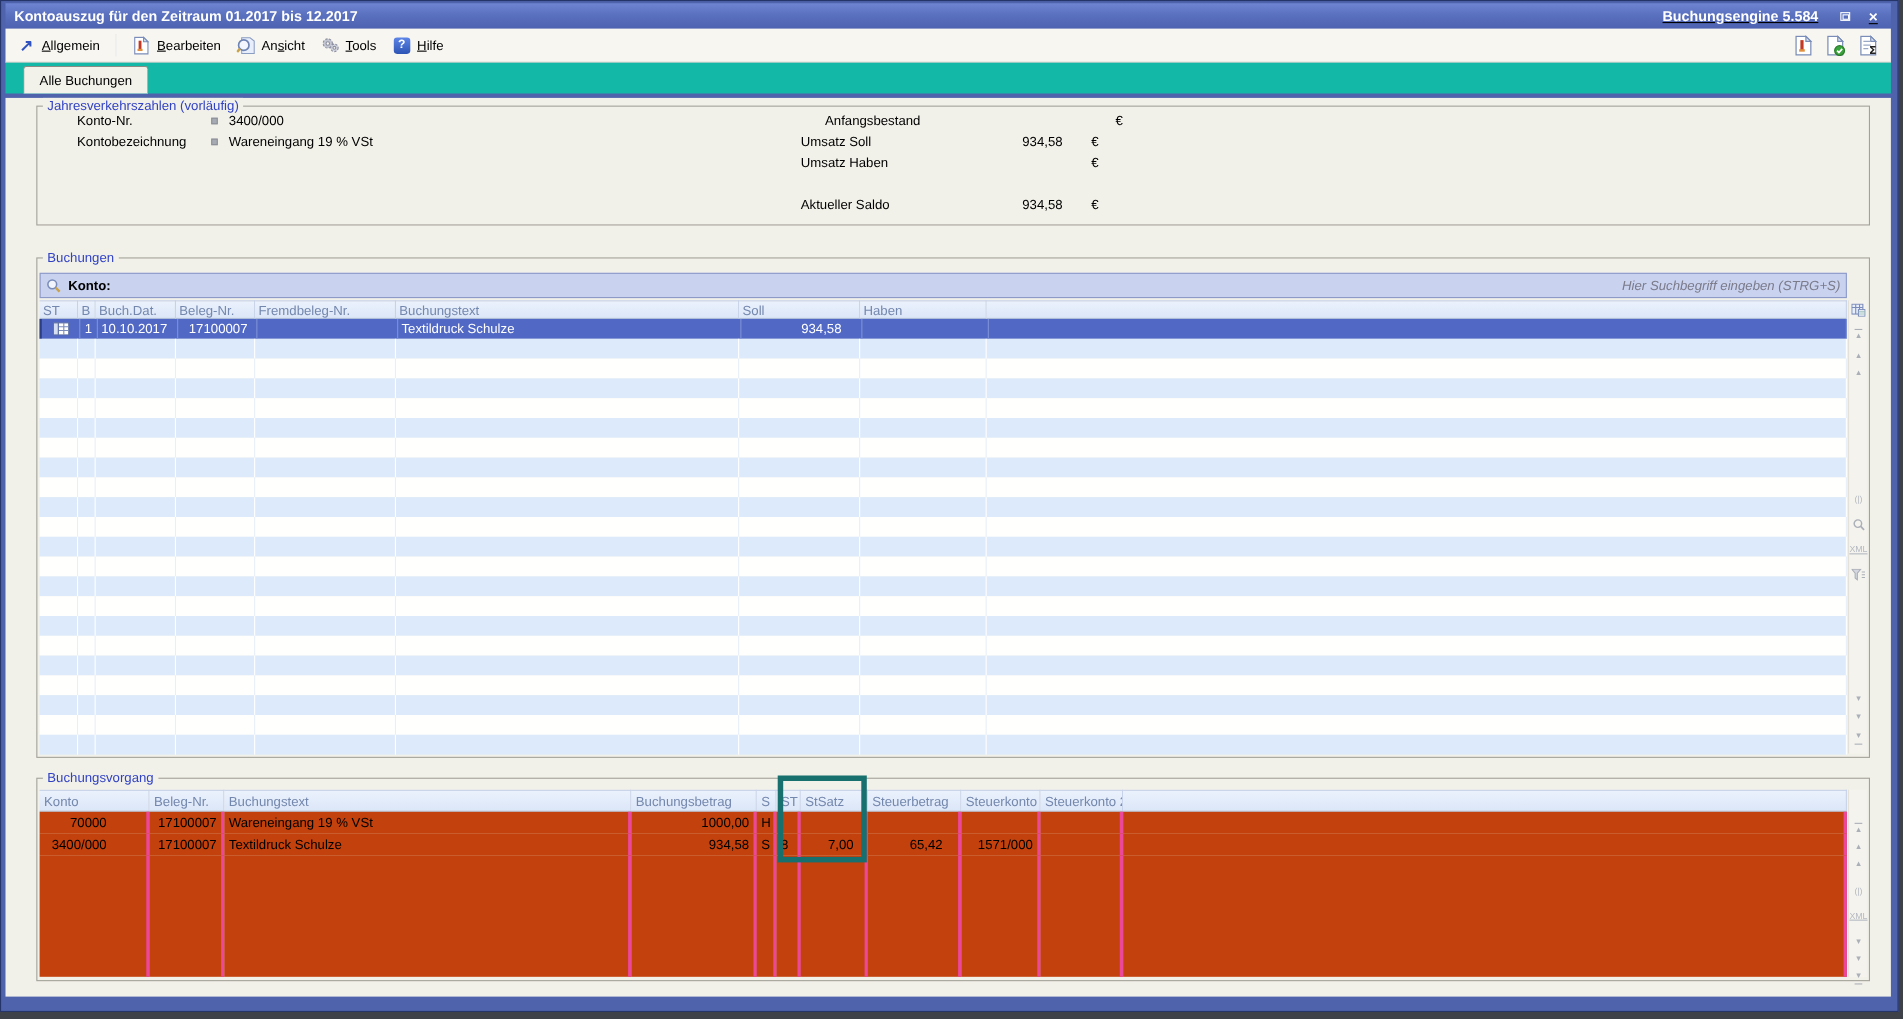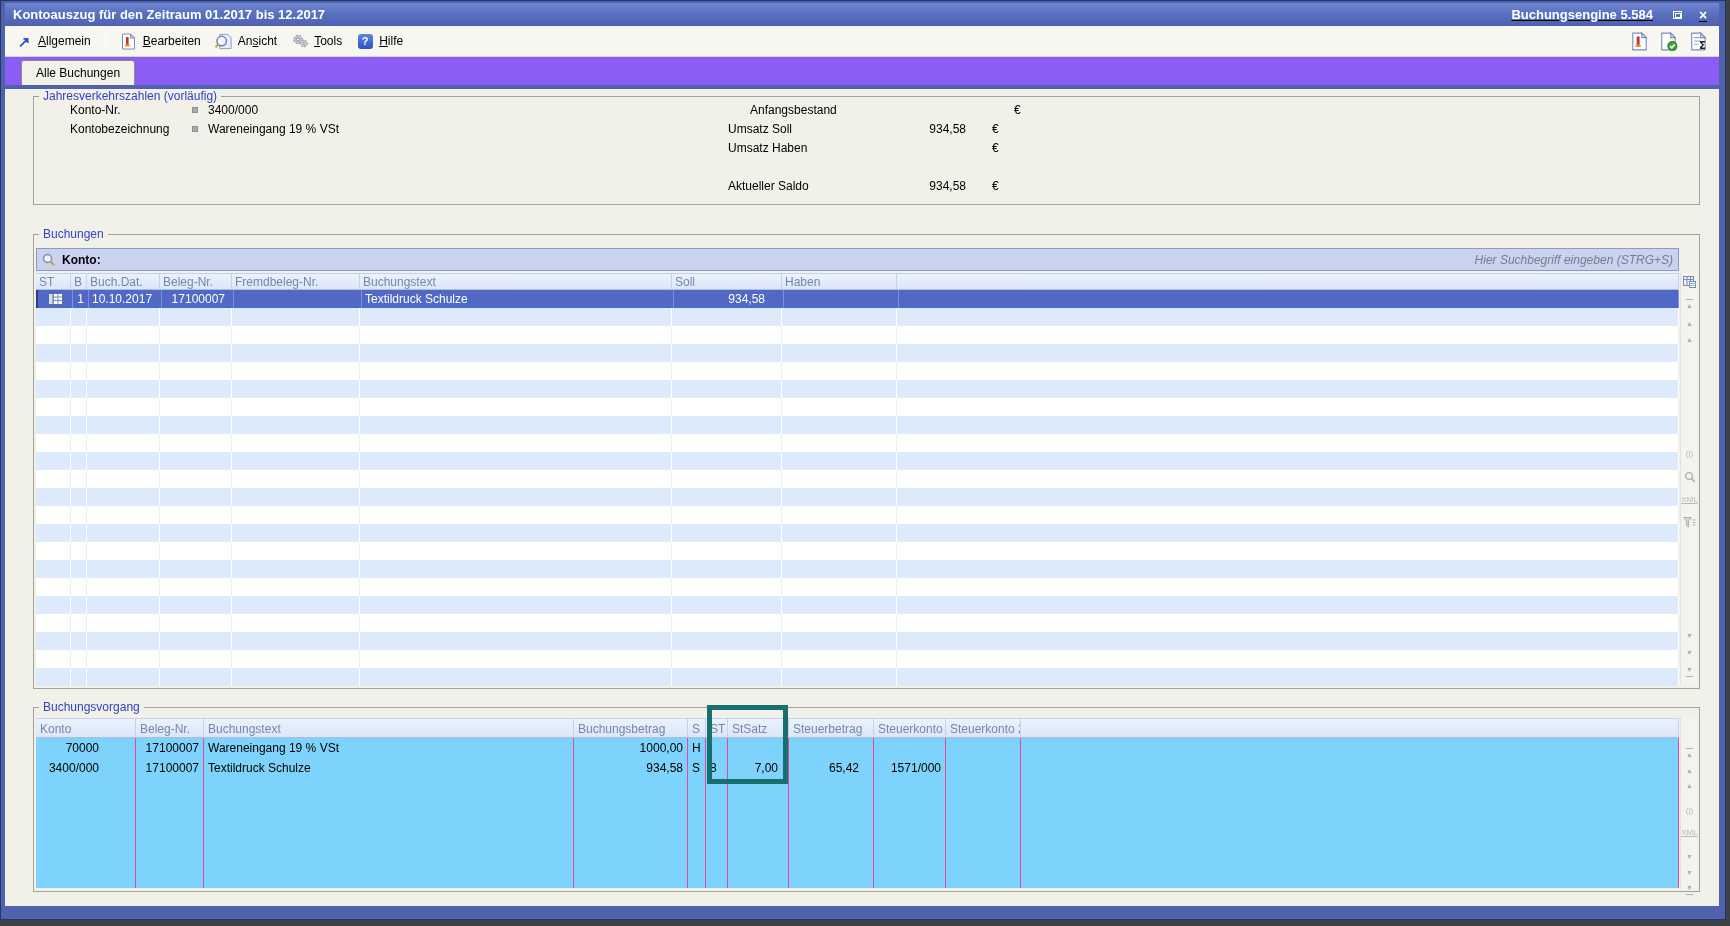--- a/index.html
+++ b/index.html
@@ -26,21 +26,21 @@
   .menu-item .key { text-decoration:underline; }
   .menu-sep { width:1px; height:20px; background:#c7c5bb; border-right:1px solid #fff; }
   .mi-icon { width:18px; height:17px; display:inline-flex; align-items:center; justify-content:center; }
   .arrow-ne { color:#3053c0; font-size:15px; font-weight:bold; line-height:1; }
   .help-box { width:15px; height:15px; border-radius:3px; background:linear-gradient(180deg,#5d86e8,#2d55b5);
     color:#fff; font-weight:bold; font-size:11px; display:flex; align-items:center; justify-content:center; }
   .toolbar-right { margin-left:auto; display:flex; gap:10px; align-items:center; }
   .tb-icon { width:20px; height:19px; display:flex; align-items:center; justify-content:center; }
 
   
-  .tabstrip { position:absolute; left:4px; top:56px; right:6px; height:28px; background:#8b5cf6; }
+  .tabstrip { position:absolute; left:4px; top:56px; right:6px; height:28px; background:#14b8a6; }
   .tab { position:absolute; left:16px; bottom:0; height:25px; background:#f2f1ea; border:1px solid #8b8b84;
     border-bottom:none; border-radius:3px 3px 0 0; padding:0 14px; font-size:12px; display:flex; align-items:center; }
 
   
   .content { position:absolute; left:4px; top:88px; right:6px; bottom:13px; background:#f2f1e9; }
 
   .gbox { position:absolute; border:1px solid #a3a29a; }
   .legend { position:absolute; top:-8px; left:5px; background:#f2f1e9; padding:0 4px; color:#3142c3; font-size:12px; }
 
   
@@ -88,21 +88,21 @@
   .sicon.txt { font-size:8px; letter-spacing:0; color:#b4b8c0; }
   .xml-t { text-decoration:underline; font-size:8px; color:#b4b8c0; }
 
   
   .box-vorgang { left:28px; top:618px; width:1667px; height:185px; }
   .v-table { position:absolute; left:2px; top:10px; right:20px; bottom:3px; display:flex; flex-direction:column; }
   .v-row { display:grid; grid-template-columns:100px 68px 370px 114px 18px 22px 61px 85px 72px 75px 1fr; height:20px; }
   .v-head .vc { background:linear-gradient(180deg,#ebf2fd,#dbe6f7); color:#7487ad;
     border-right:1px solid #c6d2ea; border-bottom:1px solid #aebdd8; border-top:1px solid #c6d2ea; }
   .vc { font-size:12px; line-height:20px; padding:0 4px; white-space:nowrap; overflow:hidden;
-    background:#7dd3fc; border-right:1px solid #ec4899; }
+    background:#c2410c; border-right:3px solid #ec4899; }
   .v-fill { flex:1; }
   .v-fill .vc { height:auto; }
   .v-konto { text-align:right; padding-right:36px; }
   .v-right { text-align:right; }
   .v-stsatz { text-align:right; padding-right:10px; }
   .v-stb { text-align:right; padding-right:14px; }
   .v-sk1 { text-align:right; padding-right:4px; }
 
   
   .annotation { position:absolute; left:702px; top:616px; width:81px; height:79px;

